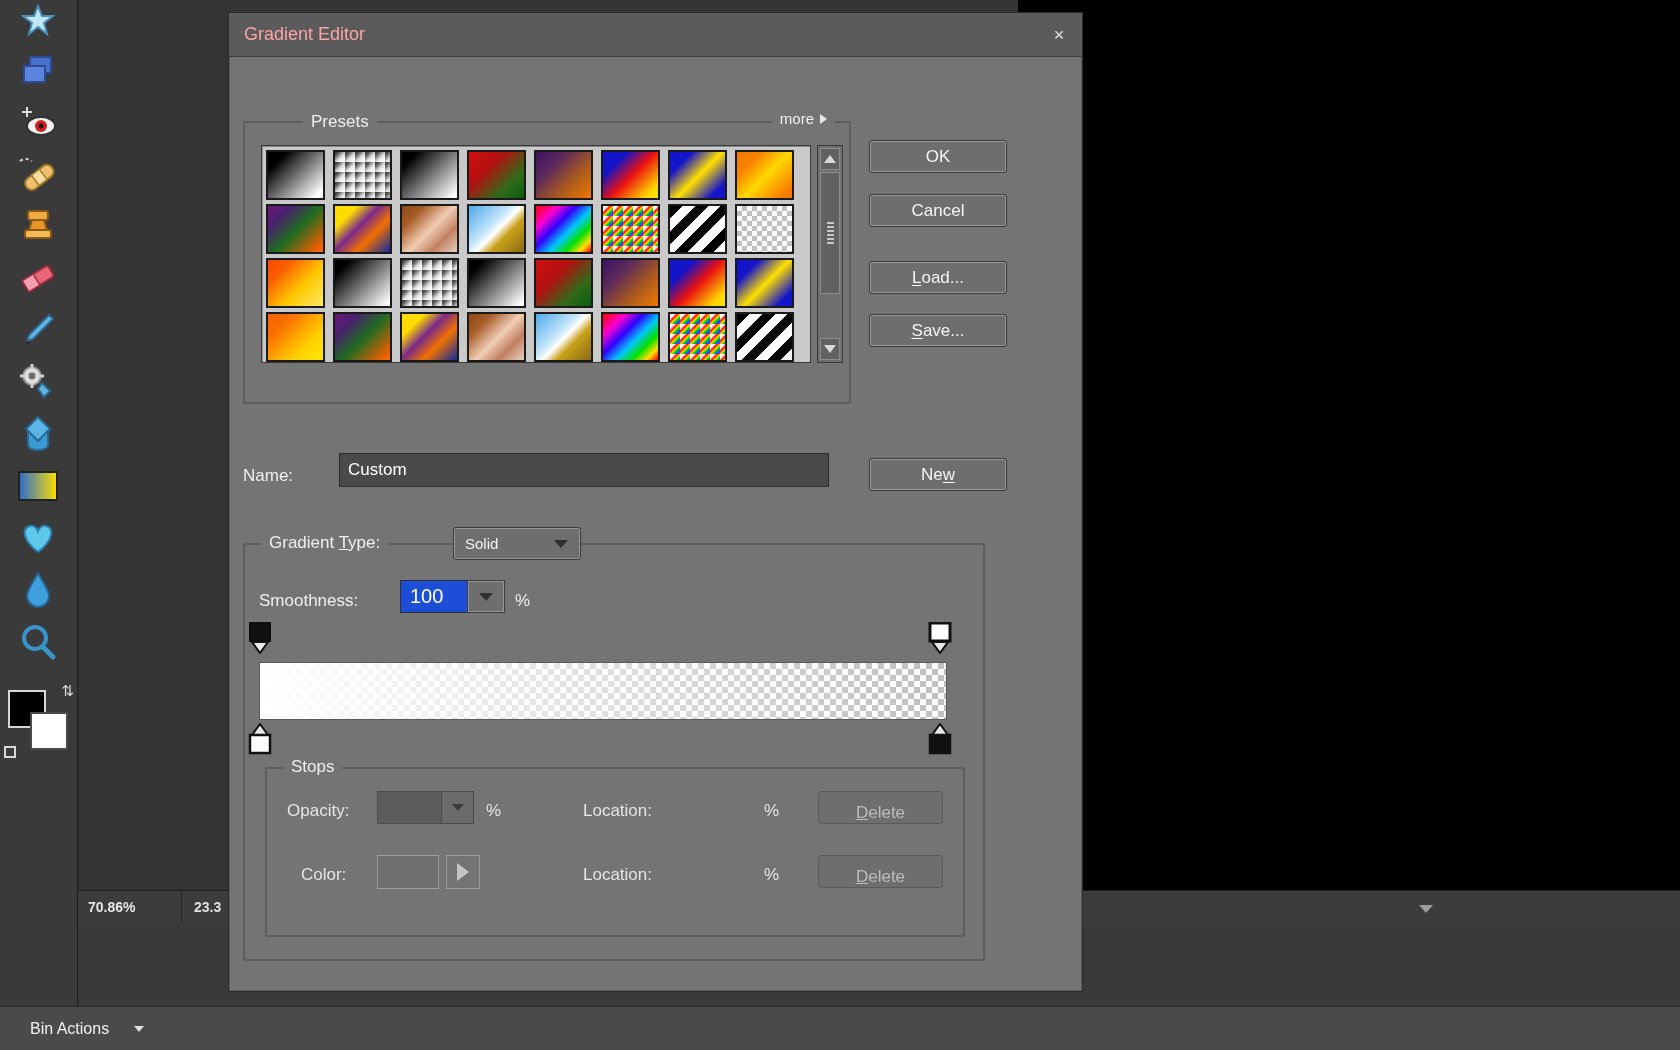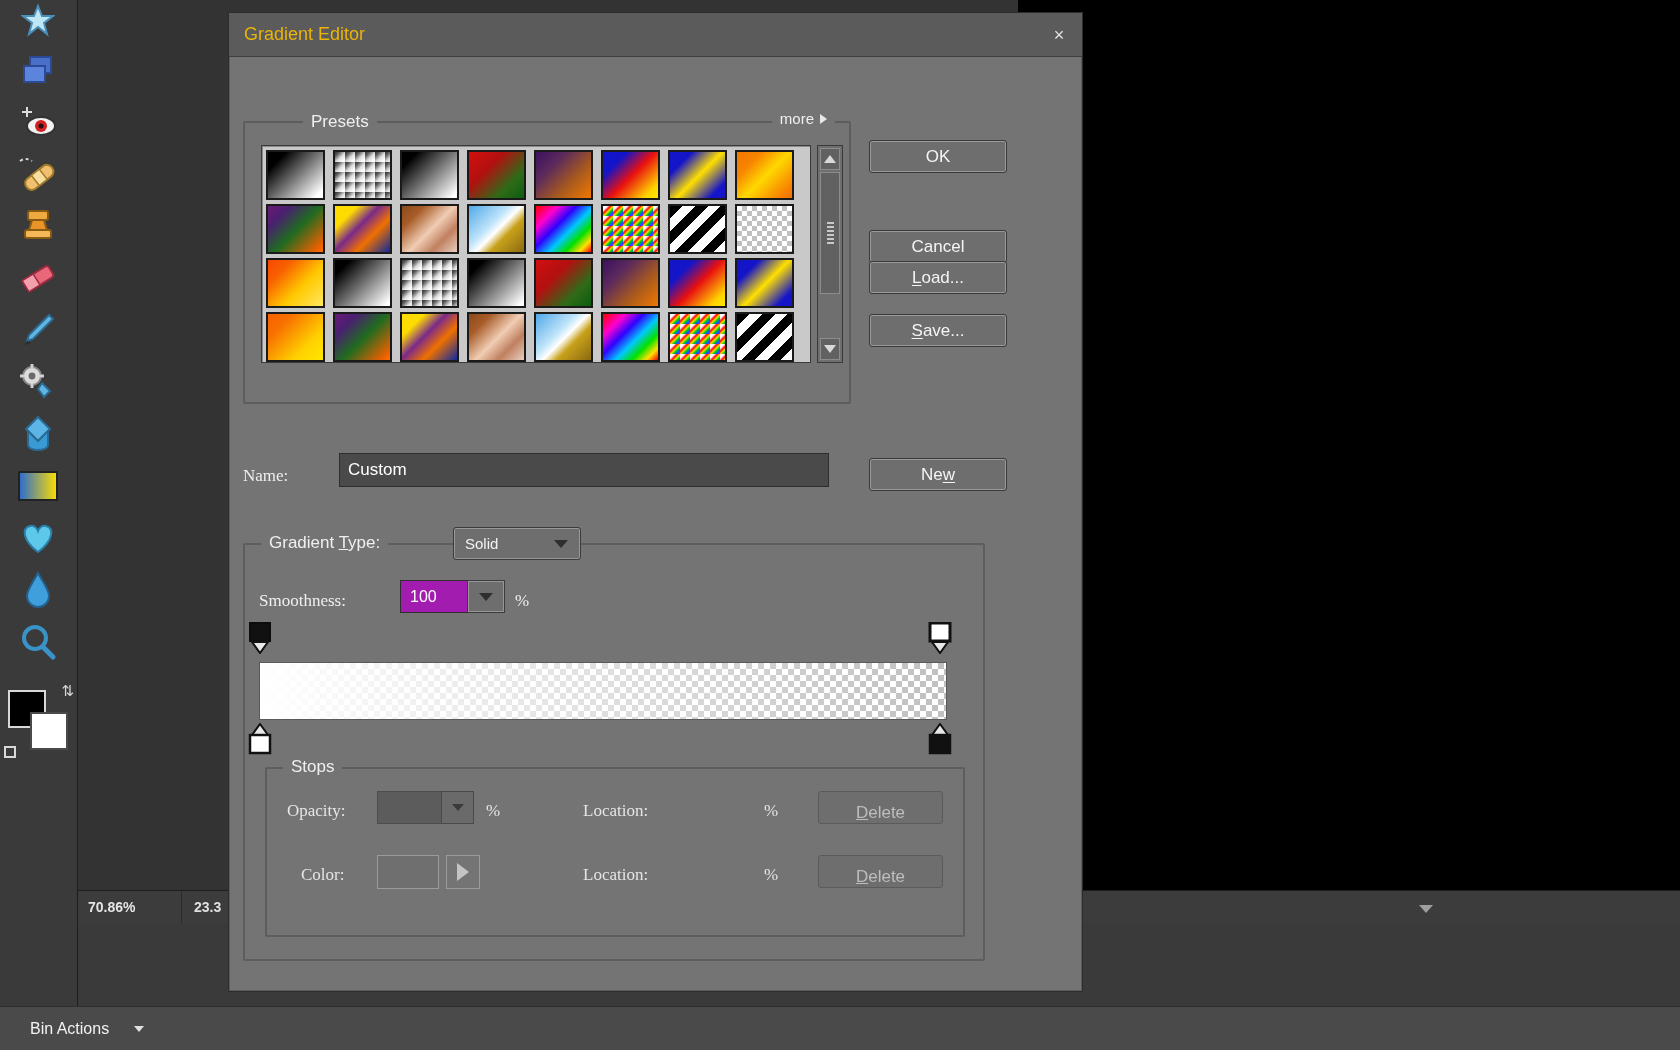--- a/index.html
+++ b/index.html
@@ -86,21 +86,21 @@
   .dialog {
     position:absolute; left:228px; top:12px; width:855px; height:980px;
     background:#747474; border:1px solid #2d2d2d;
     box-shadow:0 0 0 1px #5c5c5c inset;
   }
   .dlg-title {
     position:relative; height:44px; background:#5b5b5b;
     border-bottom:1px solid #3f3f3f;
     display:flex; align-items:center; padding-left:15px;
   }
-  .dlg-title-text { color:#eab308; font-size:18px; }
+  .dlg-title-text { color:#fca5a5; font-size:18px; }
   .dlg-close {
     position:absolute; right:12px; top:50%; transform:translateY(-50%);
     color:#e2e2e2; font-size:18px; line-height:1; cursor:pointer;
     width:22px;height:22px;display:flex;align-items:center;justify-content:center;
   }
   .dlg-body { position:relative; height:935px; padding:0; }
 
   
   .groupbox { position:absolute; border:2px solid #5d5d5d; border-radius:2px; }
   .group-legend {
@@ -162,27 +162,27 @@
     position:absolute; width:138px; height:33px;
     background:#6e6e6e; border:1px solid #3a3a3a;
     box-shadow: 0 0 0 1px #9a9a9a inset;
     border-radius:3px;
     color:#f4f4f4; font-size:17px;
     display:flex; align-items:center; justify-content:center;
     cursor:pointer;
   }
   .btn u { text-underline-offset:2px; }
   .btn-ok { left:640px; top:83px; }
-  .btn-cancel { left:640px; top:137px;margin-top:36px; }
+  .btn-cancel { left:640px; top:137px; }
   .btn-load { left:640px; top:204px; }
   .btn-save { left:640px; top:257px; }
   .btn-new { left:640px; top:401px; }
 
   
-  .lbl { position:absolute; color:#efefef; font-size:17px;font-family:Liberation Serif, serif; }
+  .lbl { position:absolute; color:#efefef; font-size:17px; }
   .name-label { left:14px; top:409px; }
   .name-field {
     position:absolute; left:110px; top:396px; width:490px; height:34px;
     background:#4a4a4a; border:1px solid #2e2e2e;
     display:flex; align-items:center; padding-left:8px;
     color:#ffffff; font-size:17px;
   }
 
   
   .gtype-box { left:14px; top:486px; width:742px; height:418px; }
@@ -193,22 +193,22 @@
     box-shadow:0 0 0 1px #979797 inset;
     display:flex; align-items:center; padding-left:11px;
     color:#f2f2f2; font-size:15px; cursor:pointer;
   }
   .gtype-dd .caret { position:absolute; right:12px; top:50%; transform:translateY(-50%);
      width:0;height:0;border-left:7px solid transparent;border-right:7px solid transparent;border-top:8px solid #2f2f2f; }
 
   .smooth-label { left:14px; top:46px; }
   .smooth-field {
     position:absolute; left:155px; top:35px; width:95px; height:33px;
-    background:#a21caf; border:1px solid #2e2e2e;
-    display:flex; align-items:center; padding-left:9px; color:#ffffff; font-size:16px;
+    background:#1d4ed8; border:1px solid #2e2e2e;
+    display:flex; align-items:center; padding-left:9px; color:#ffffff; font-size:20px;
   }
   .smooth-dd {
     position:absolute; left:222px; top:35px; width:38px; height:33px;
     background:#6e6e6e; border:1px solid #3b3b3b;
     box-shadow:0 0 0 1px #979797 inset;
     display:flex;align-items:center;justify-content:center; cursor:pointer;
   }
   .smooth-pct { left:270px; top:46px; }
 
   

